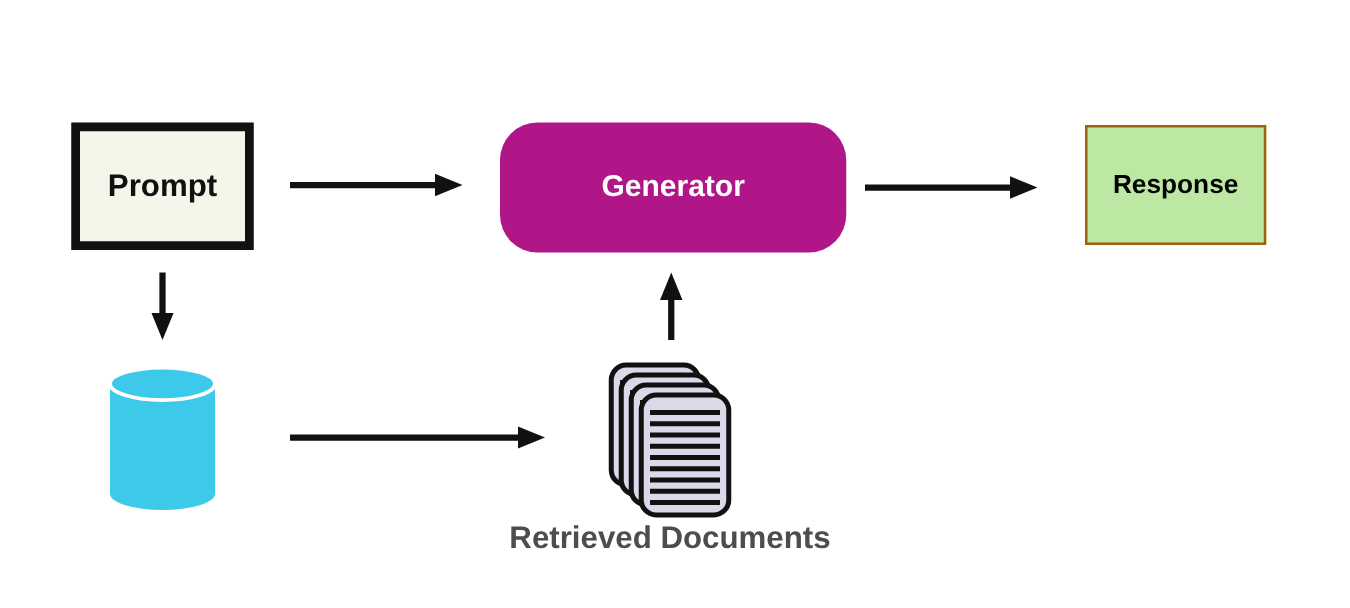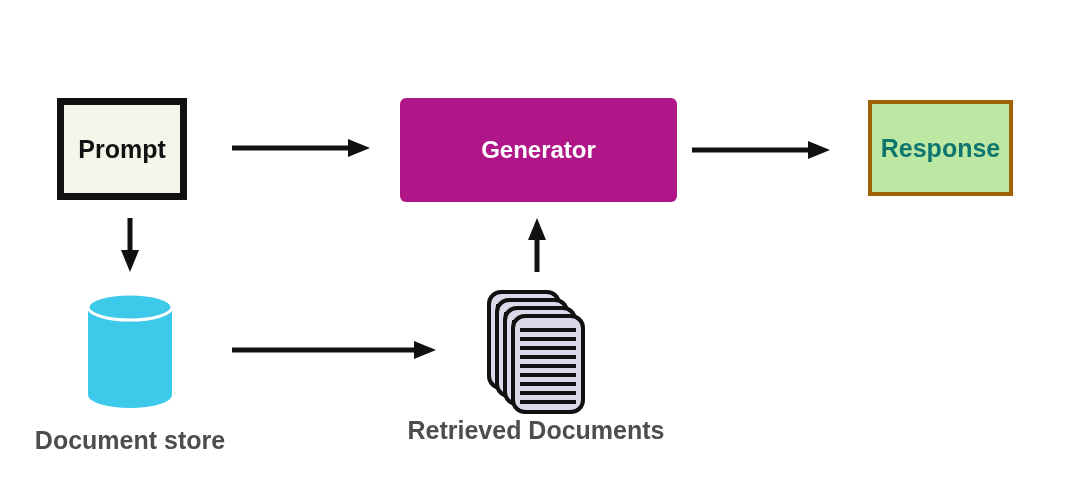--- a/index.html
+++ b/index.html
@@ -5,33 +5,33 @@
   html,body{margin:0;padding:0;background:#ffffff;}
   .canvas{
     position:relative;width:1080px;height:486px;background:#ffffff;overflow:hidden;
     font-family:"Liberation Sans",sans-serif;
   }
   .node{
     position:absolute;display:flex;align-items:center;justify-content:center;
     box-sizing:border-box;text-align:center;font-weight:bold;
   }
   .prompt-box{
-    left:57px;top:98px;width:130px;height:102px;
+    left:57px;top:98px;width:146px;height:102px;
     border:7px solid #111111;background:#f5f5e9;
     font-size:25px;color:#111111;
   }
   .generator-box{
     left:400px;top:98px;width:277px;height:104px;
-    background:#b11689;border-radius:6px;color:#ffffff;
+    background:#b11689;border-radius:30px;color:#ffffff;
     font-size:24px;line-height:1.32;flex-direction:column;
   }
   .response-box{
     left:868px;top:100px;width:145px;height:96px;
-    border:4px solid #a16207;background:#bde8a3;
-    font-size:25px;color:#0f766e;
+    border:2px solid #a16207;background:#bde8a3;
+    font-size:21px;color:#000000;
   }
   .store-label{
     left:10px;top:426px;width:240px;
     font-size:25px;color:#4d4d4d;justify-content:center;
   }
   .docs-label{
     left:386px;top:416px;width:300px;
     font-size:25px;color:#4d4d4d;justify-content:center;
   }
   svg.layer{position:absolute;left:0;top:0;width:1080px;height:486px;}
@@ -90,17 +90,16 @@
   </div>
 
   <div class="node generator-box" style="background-color: rgb(177, 22, 137);">
     <span>Generator</span>
   </div>
 
   <div class="node response-box" style="background-color: rgb(189, 232, 163);">
     <span>Response</span>
   </div>
 
-  <div class="node store-label">Document store</div>
 
   <div class="node docs-label">Retrieved Documents</div>
 
 </div>
 
 </body></html>

